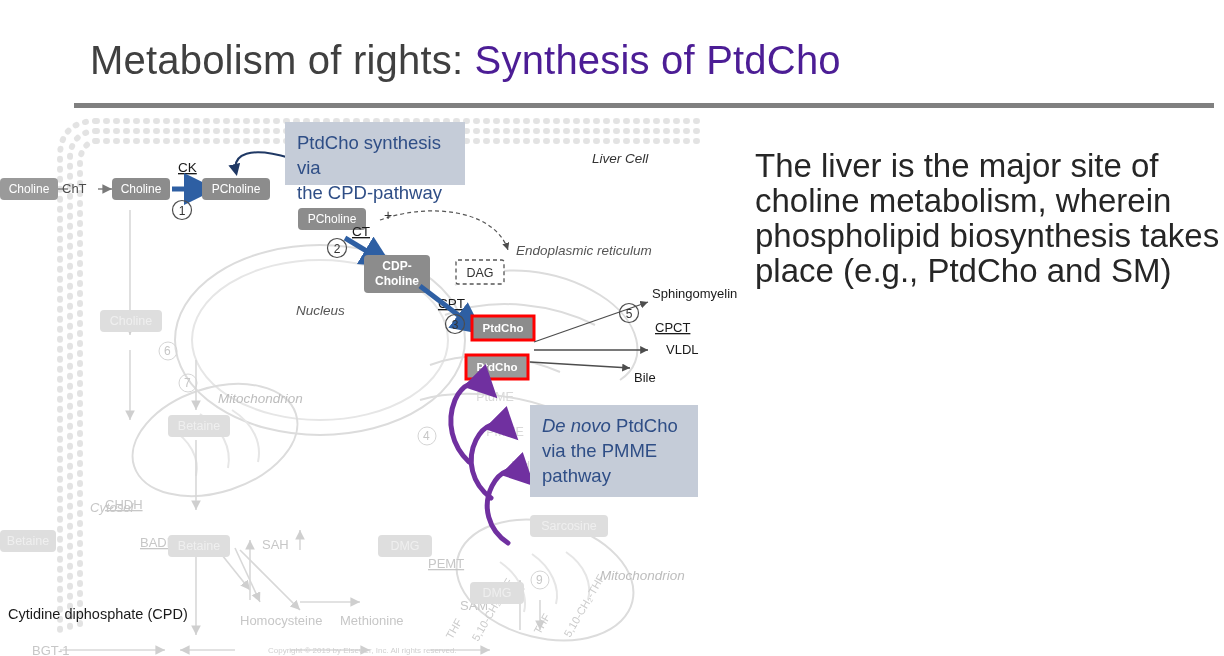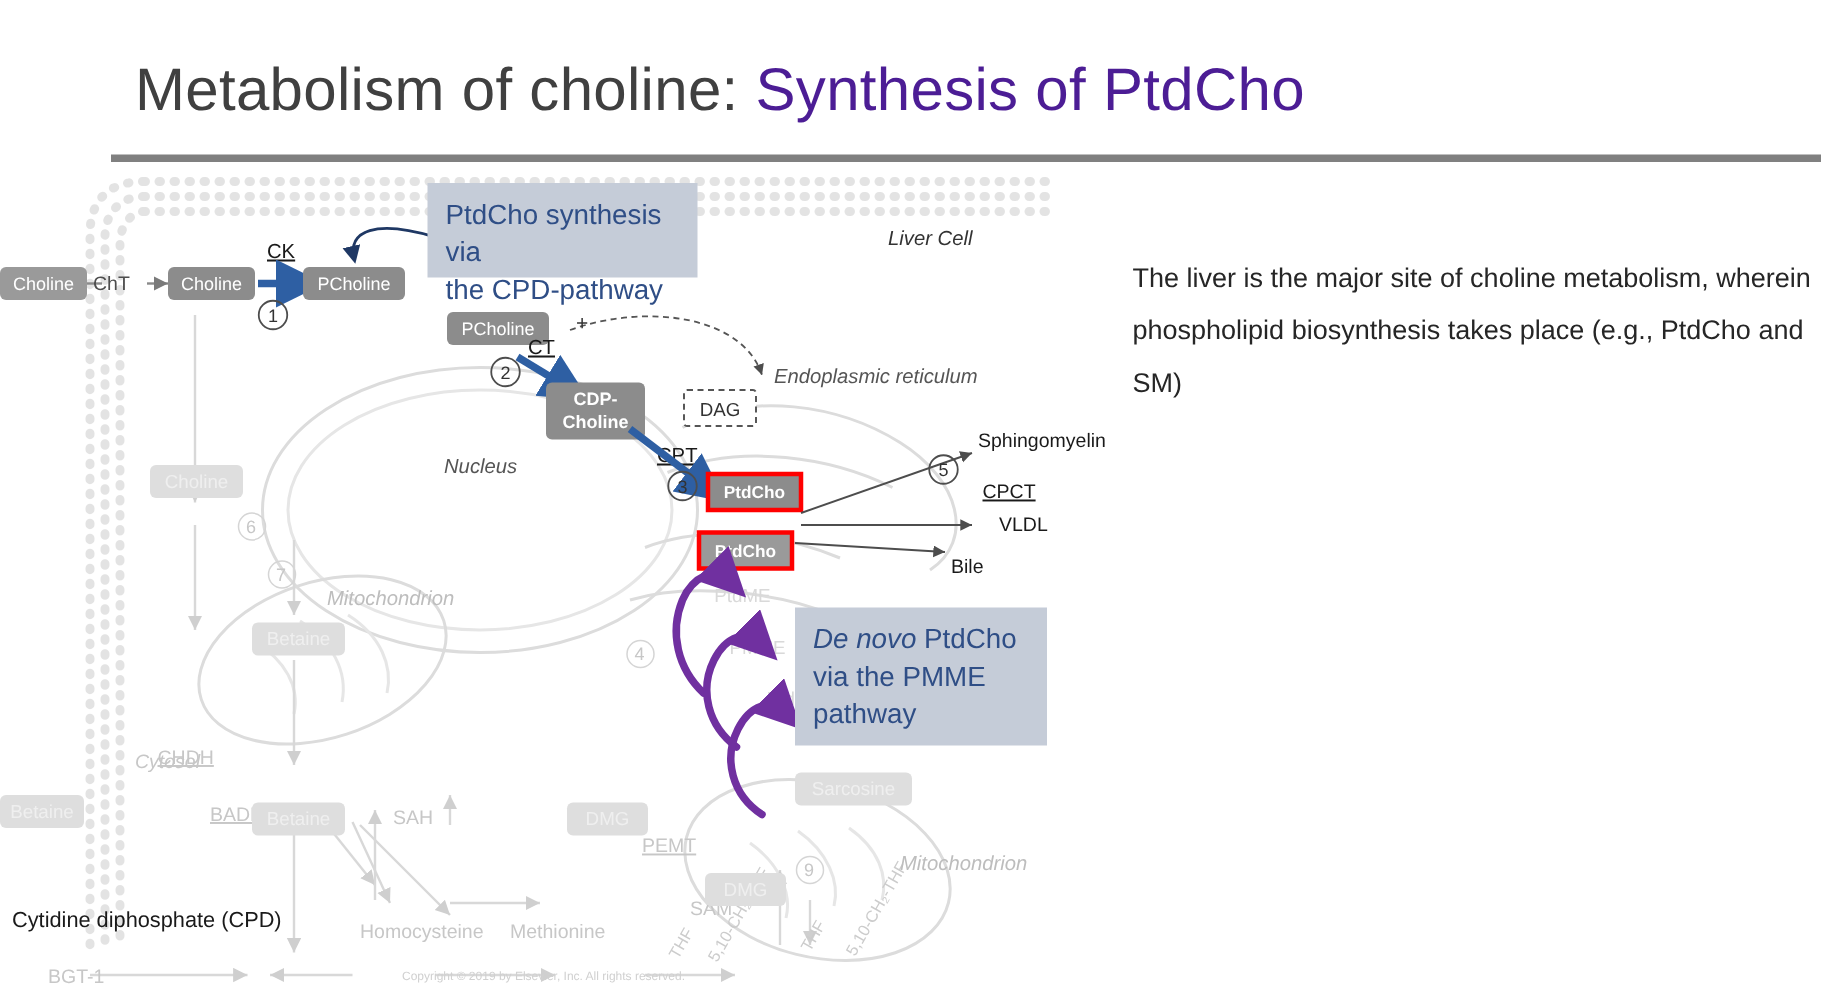--- a/index.html
+++ b/index.html
@@ -37,24 +37,23 @@
     height: 5px;
     background: #808080;
   }
 
   
   #body-text {
     position: absolute;
     left: 755px;
     top: 148px;
     width: 470px;
-    font-size: 18px;
+    font-size: 33px;
     line-height: 35px;
     color: #262626;
-    margin-top: 20px;
   }
 
   
   #footnotes {
     position: absolute;
     left: 8px;
     top: 604px;
     font-size: 14.5px;
     line-height: 21px;
     color: #1a1a1a;
@@ -96,21 +95,21 @@
     height: 92px;
   }
   .callout .ital {
     font-style: italic;
   }
 </style>
 </head>
 <body>
 
 <div id="title">
-  <span>Metabolism of choline: </span><span class="accent">Synthesis of PtdCho</span>
+  <span>Metabolism of rights: </span><span class="accent">Synthesis of PtdCho</span>
 </div>
 <div id="title-rule"></div>
 
 <div id="diagram">
 <svg width="740" height="546" viewBox="0 0 740 546" xmlns="http://www.w3.org/2000/svg">
   <defs>
     <marker id="arrGray" markerWidth="8" markerHeight="8" refX="6" refY="3" orient="auto">
       <path d="M0,0 L6,3 L0,6 z" fill="#7a7a7a"></path>
     </marker>
     <marker id="arrDark" markerWidth="8" markerHeight="8" refX="6" refY="3" orient="auto">

